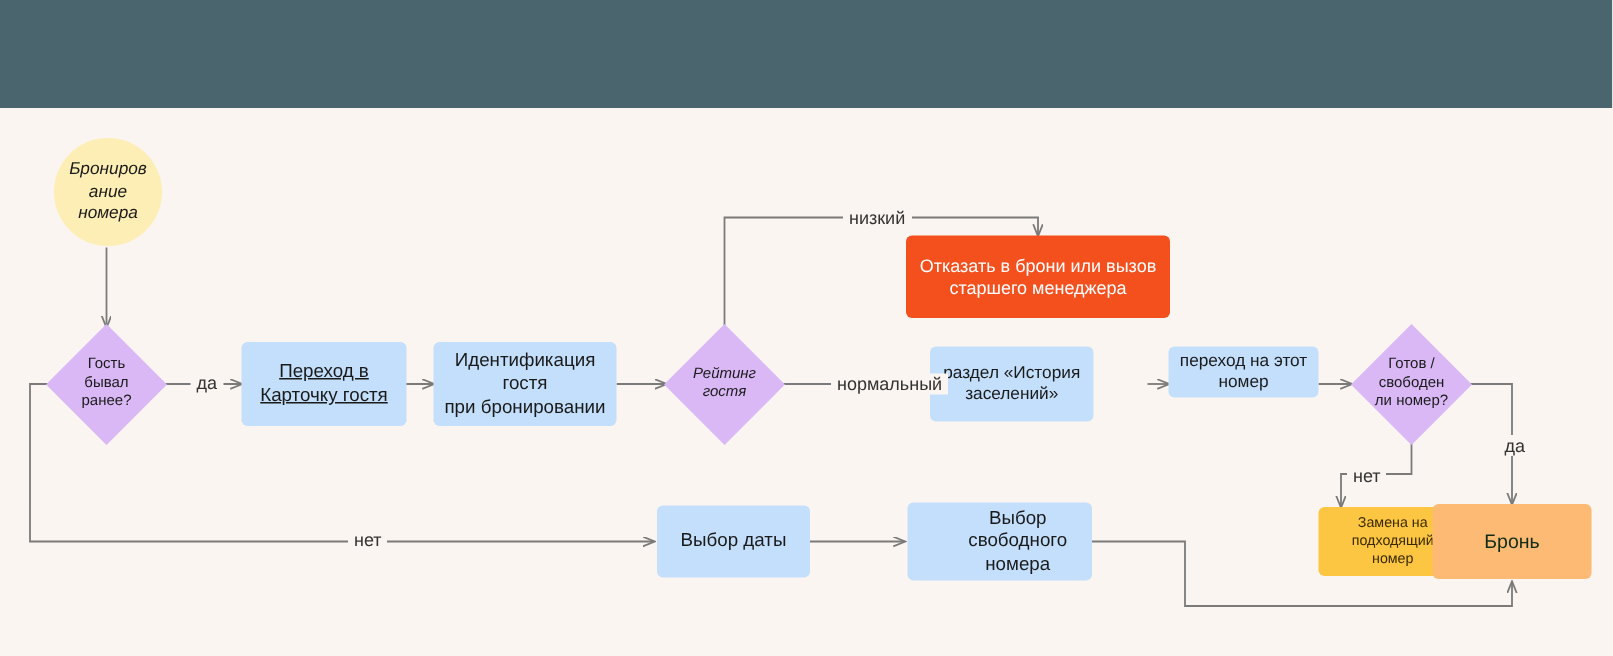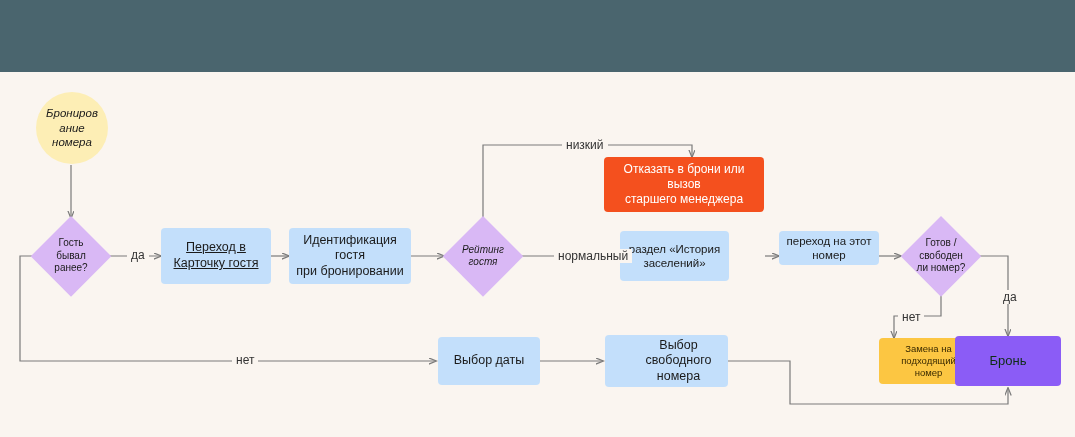--- a/index.html
+++ b/index.html
@@ -86,21 +86,21 @@
     color: #ffffff;
   }
   .n-yellow {
     background: #fcc642;
     border-radius: 4px;
     font-size: 9.5px;
     color: #3a2a00;
     margin-left: 43px;
   }
   .n-green {
-    background: #8b5cf6;
+    background: #fdba74;
     border-radius: 4px;
     font-size: 13px;
     color: #0e2d16;
   }
   .edge-label {
     position: absolute;
     font-size: 12px;
     color: #333;
     background: #faf5f0;
     padding: 0 4px;
@@ -174,21 +174,21 @@
     <span class="lbl">Идентификация гостя
 при бронировании</span>
   </div>
 
   <div class="node n-diamond" style="left:443px; top:216px; width:80px; height:80px;font-style:italic;">
     <span class="diamond-shape"></span>
     <span class="lbl">Рейтинг
 гостя</span>
   </div>
 
-  <div class="node n-red" style="left:604px; top:157px; width:160px; height:55px;text-align:center;">
+  <div class="node n-red" style="left:604px; top:157px; width:176px; height:55px;text-align:center;">
     <span class="lbl">Отказать в брони или вызов
 старшего менеджера</span>
   </div>
 
   <div class="node n-proc-sm" style="left:620px; top:231px; width:109px; height:50px;">
     <span class="lbl">раздел «История
 заселений»</span>
   </div>
 
   <div class="node n-proc-sm" style="left:779px; top:231px; width:100px; height:34px;">

